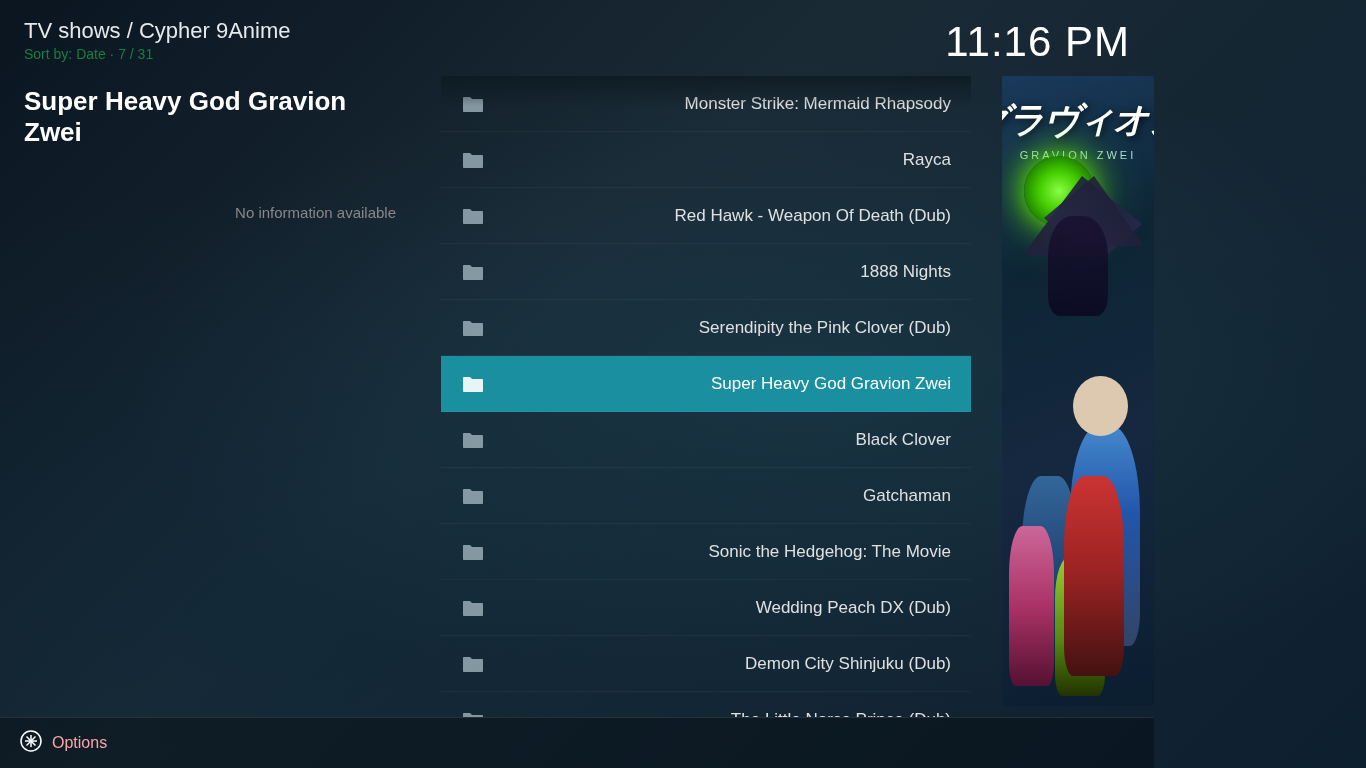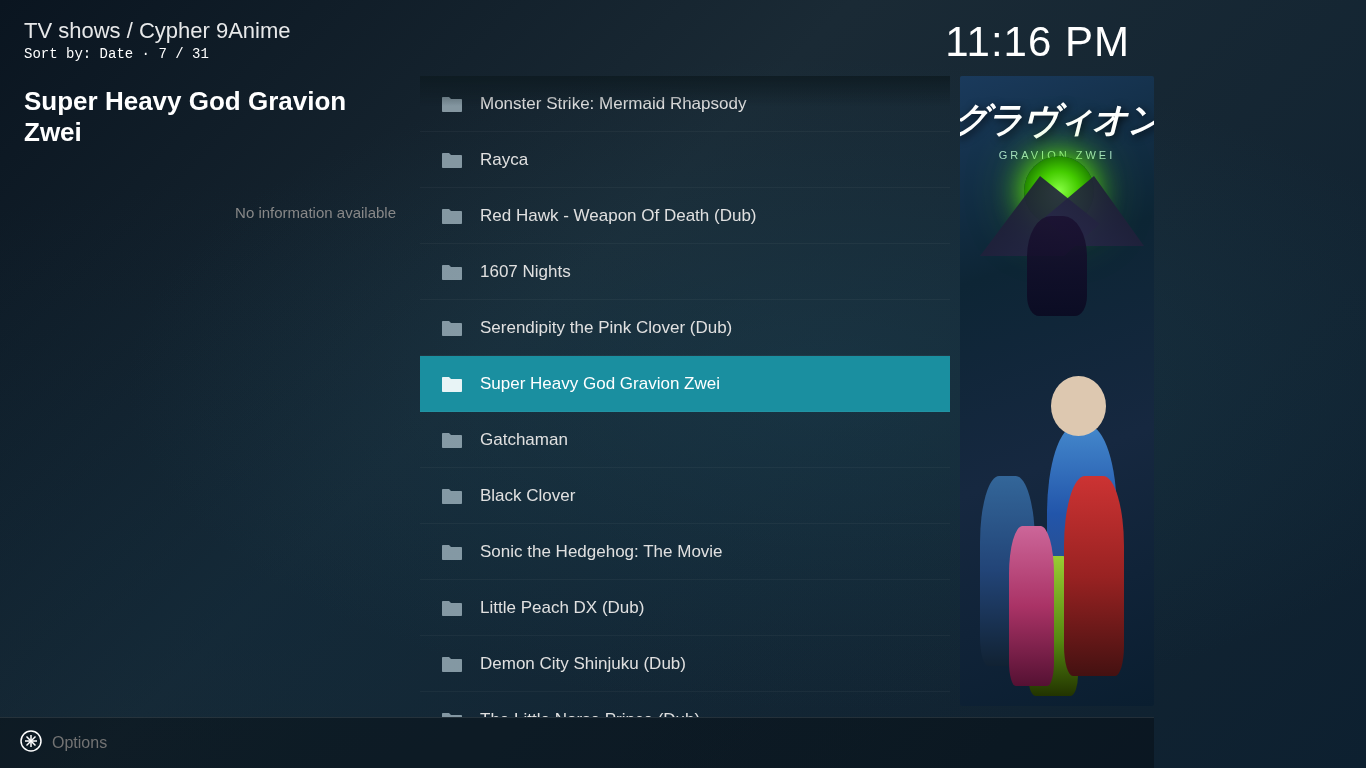--- a/index.html
+++ b/index.html
@@ -55,37 +55,37 @@
 
     .breadcrumb {
       font-size: 22px;
       font-weight: 400;
       color: #fff;
       opacity: 0.9;
     }
 
     .sort-info {
       font-size: 14px;
-      color: #ffffff;
+      color: #15803d;
       margin-top: 2px;
-      font-family: Liberation Mono, monospace;
     }
 
     .clock {
       font-size: 42px;
       font-weight: 300;
       color: #fff;
       letter-spacing: 1px;
     }
 
     
     .content-area {
       display: flex;
       flex: 1;
       overflow: hidden;
+      gap: 21px;
     }
 
     
     .left-panel {
       width: 420px;
       display: flex;
       flex-direction: column;
       padding: 10px 24px;
       flex-shrink: 0;
     }
@@ -114,20 +114,21 @@
       flex-direction: column;
     }
 
     .list-item {
       display: flex;
       align-items: center;
       padding: 14px 20px;
       cursor: pointer;
       border-bottom: 1px solid rgba(255,255,255,0.04);
       min-height: 56px;
+      justify-content: space-between;
     }
 
     .list-item.selected {
       background: #1a8fa0;
     }
 
     .folder-icon {
       width: 24px;
       height: 20px;
       margin-right: 16px;
@@ -328,21 +329,21 @@
       border-top: 1px solid rgba(255,255,255,0.1);
       background: rgba(0,0,0,0.3);
     }
 
     .options-icon {
       margin-right: 10px;
     }
 
     .options-label {
       font-size: 16px;
-      color: #737373;
+      color: #fca5a5;
     }
 
     
     .list-scroll {
       overflow-y: auto;
       flex: 1;
     }
 
     .list-scroll::-webkit-scrollbar {
       width: 4px;
@@ -413,57 +414,57 @@
           <div class="list-item">
             <div class="folder-icon"><svg viewBox="0 0 24 20" fill="none" xmlns="http://www.w3.org/2000/svg">
       <path d="M2 4C2 3.45 2.45 3 3 3H9L11 5H21C21.55 5 22 5.45 22 6V17C22 17.55 21.55 18 21 18H3C2.45 18 2 17.55 2 17V4Z" fill="rgba(180,200,210,0.7)" stroke="none"></path>
     </svg></div>
             <div class="item-label">Red Hawk - Weapon Of Death (Dub)</div>
           </div>
           <div class="list-item">
             <div class="folder-icon"><svg viewBox="0 0 24 20" fill="none" xmlns="http://www.w3.org/2000/svg">
       <path d="M2 4C2 3.45 2.45 3 3 3H9L11 5H21C21.55 5 22 5.45 22 6V17C22 17.55 21.55 18 21 18H3C2.45 18 2 17.55 2 17V4Z" fill="rgba(180,200,210,0.7)" stroke="none"></path>
     </svg></div>
-            <div class="item-label">1607 Nights</div>
+            <div class="item-label">1888 Nights</div>
           </div>
           <div class="list-item">
             <div class="folder-icon"><svg viewBox="0 0 24 20" fill="none" xmlns="http://www.w3.org/2000/svg">
       <path d="M2 4C2 3.45 2.45 3 3 3H9L11 5H21C21.55 5 22 5.45 22 6V17C22 17.55 21.55 18 21 18H3C2.45 18 2 17.55 2 17V4Z" fill="rgba(180,200,210,0.7)" stroke="none"></path>
     </svg></div>
             <div class="item-label">Serendipity the Pink Clover (Dub)</div>
           </div>
           <div class="list-item selected">
             <div class="folder-icon"><svg viewBox="0 0 24 20" fill="none" xmlns="http://www.w3.org/2000/svg">
       <path d="M2 4C2 3.45 2.45 3 3 3H9L11 5H21C21.55 5 22 5.45 22 6V17C22 17.55 21.55 18 21 18H3C2.45 18 2 17.55 2 17V4Z" fill="rgba(255,255,255,0.9)" stroke="none"></path>
     </svg></div>
             <div class="item-label">Super Heavy God Gravion Zwei</div>
           </div>
           <div class="list-item">
             <div class="folder-icon"><svg viewBox="0 0 24 20" fill="none" xmlns="http://www.w3.org/2000/svg">
       <path d="M2 4C2 3.45 2.45 3 3 3H9L11 5H21C21.55 5 22 5.45 22 6V17C22 17.55 21.55 18 21 18H3C2.45 18 2 17.55 2 17V4Z" fill="rgba(180,200,210,0.7)" stroke="none"></path>
     </svg></div>
+            <div class="item-label">Black Clover</div>
+          </div>
+          <div class="list-item">
+            <div class="folder-icon"><svg viewBox="0 0 24 20" fill="none" xmlns="http://www.w3.org/2000/svg">
+      <path d="M2 4C2 3.45 2.45 3 3 3H9L11 5H21C21.55 5 22 5.45 22 6V17C22 17.55 21.55 18 21 18H3C2.45 18 2 17.55 2 17V4Z" fill="rgba(180,200,210,0.7)" stroke="none"></path>
+    </svg></div>
             <div class="item-label">Gatchaman</div>
           </div>
           <div class="list-item">
             <div class="folder-icon"><svg viewBox="0 0 24 20" fill="none" xmlns="http://www.w3.org/2000/svg">
       <path d="M2 4C2 3.45 2.45 3 3 3H9L11 5H21C21.55 5 22 5.45 22 6V17C22 17.55 21.55 18 21 18H3C2.45 18 2 17.55 2 17V4Z" fill="rgba(180,200,210,0.7)" stroke="none"></path>
     </svg></div>
-            <div class="item-label">Black Clover</div>
-          </div>
-          <div class="list-item">
-            <div class="folder-icon"><svg viewBox="0 0 24 20" fill="none" xmlns="http://www.w3.org/2000/svg">
-      <path d="M2 4C2 3.45 2.45 3 3 3H9L11 5H21C21.55 5 22 5.45 22 6V17C22 17.55 21.55 18 21 18H3C2.45 18 2 17.55 2 17V4Z" fill="rgba(180,200,210,0.7)" stroke="none"></path>
-    </svg></div>
             <div class="item-label">Sonic the Hedgehog: The Movie</div>
           </div>
           <div class="list-item">
             <div class="folder-icon"><svg viewBox="0 0 24 20" fill="none" xmlns="http://www.w3.org/2000/svg">
       <path d="M2 4C2 3.45 2.45 3 3 3H9L11 5H21C21.55 5 22 5.45 22 6V17C22 17.55 21.55 18 21 18H3C2.45 18 2 17.55 2 17V4Z" fill="rgba(180,200,210,0.7)" stroke="none"></path>
     </svg></div>
-            <div class="item-label">Little Peach DX (Dub)</div>
+            <div class="item-label">Wedding Peach DX (Dub)</div>
           </div>
           <div class="list-item">
             <div class="folder-icon"><svg viewBox="0 0 24 20" fill="none" xmlns="http://www.w3.org/2000/svg">
       <path d="M2 4C2 3.45 2.45 3 3 3H9L11 5H21C21.55 5 22 5.45 22 6V17C22 17.55 21.55 18 21 18H3C2.45 18 2 17.55 2 17V4Z" fill="rgba(180,200,210,0.7)" stroke="none"></path>
     </svg></div>
             <div class="item-label">Demon City Shinjuku (Dub)</div>
           </div>
           <div class="list-item">
             <div class="folder-icon"><svg viewBox="0 0 24 20" fill="none" xmlns="http://www.w3.org/2000/svg">
       <path d="M2 4C2 3.45 2.45 3 3 3H9L11 5H21C21.55 5 22 5.45 22 6V17C22 17.55 21.55 18 21 18H3C2.45 18 2 17.55 2 17V4Z" fill="rgba(180,200,210,0.7)" stroke="none"></path>

